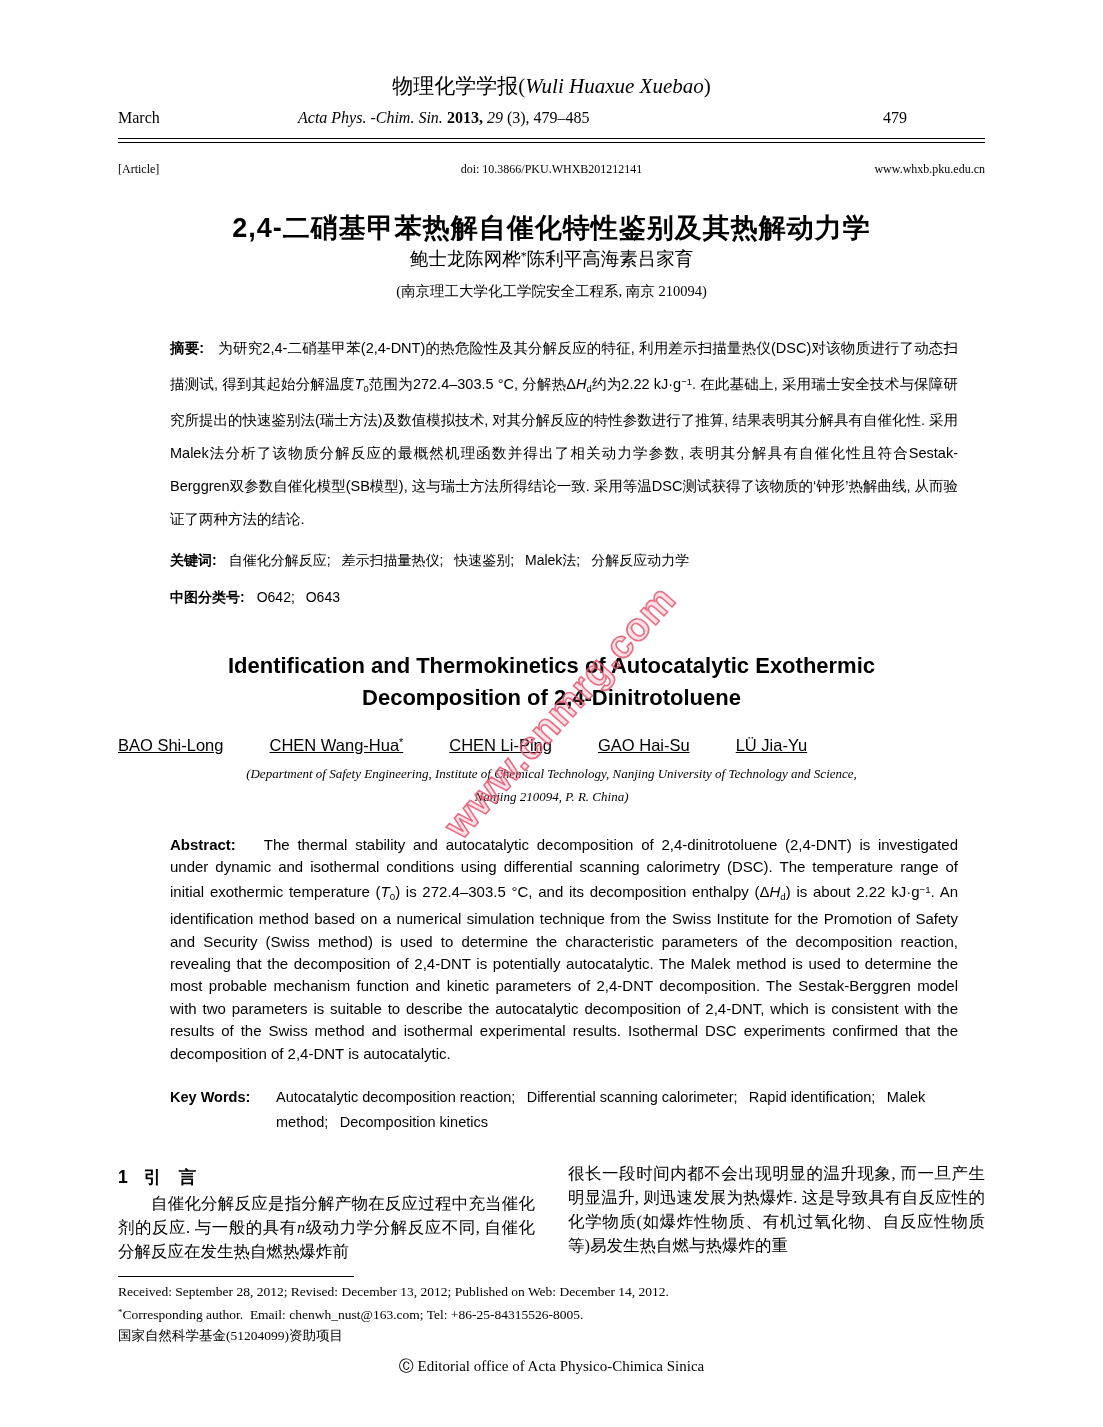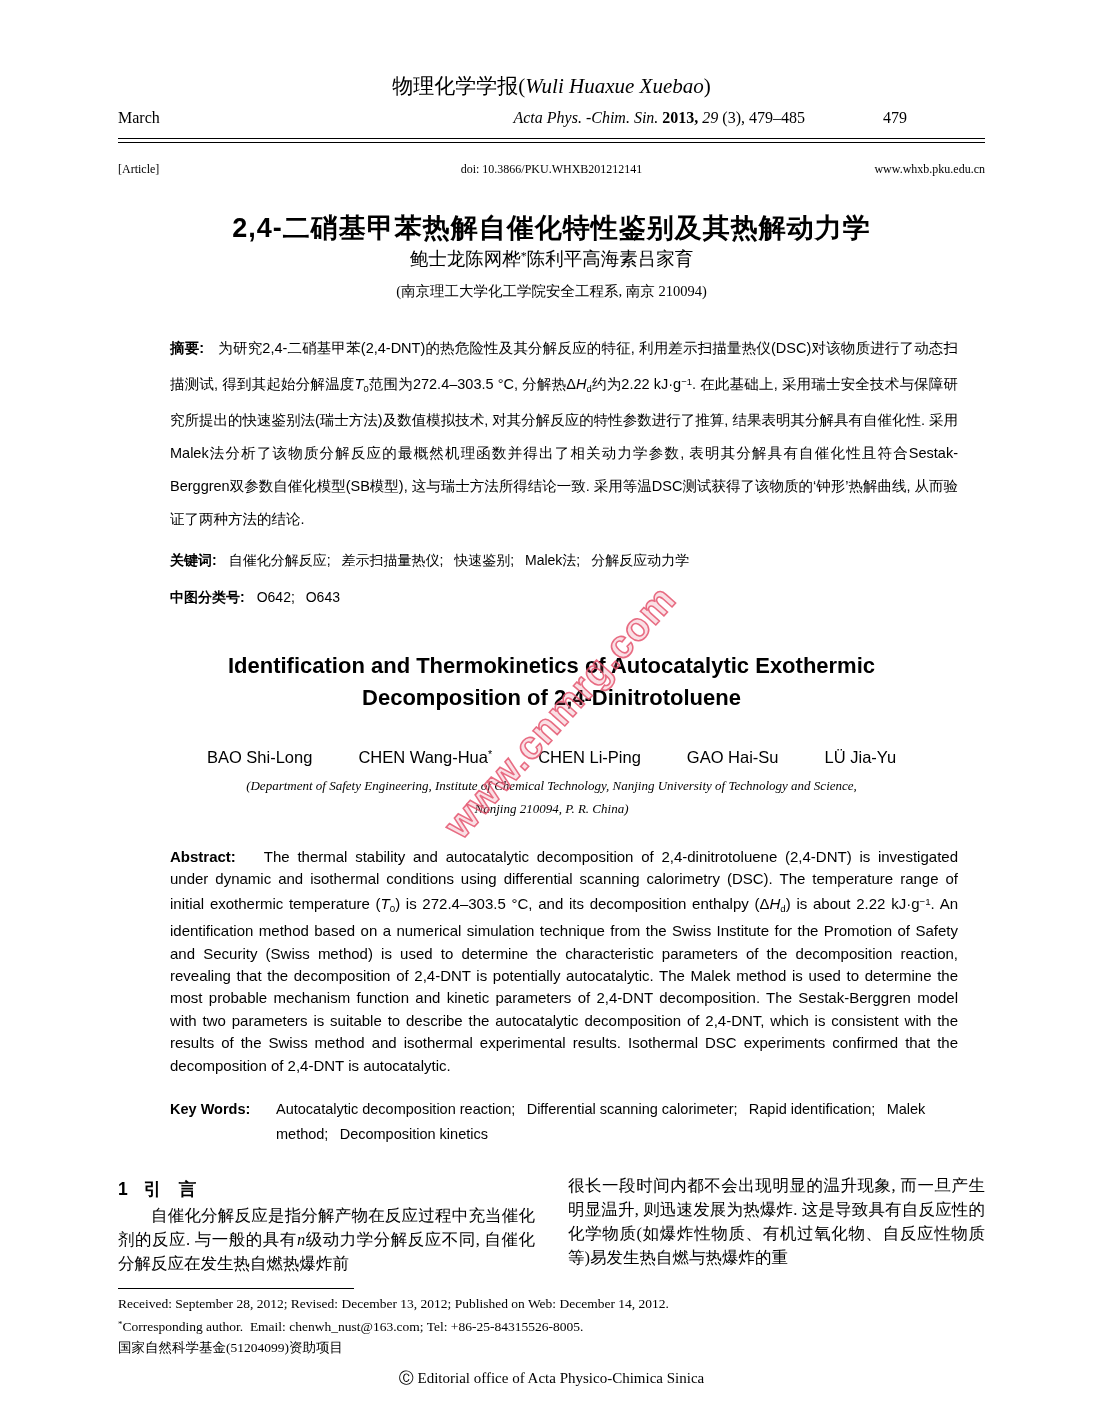--- a/index.html
+++ b/index.html
@@ -9,41 +9,41 @@
     font-family:"Liberation Serif","DejaVu Serif",serif;
   }
   .content { margin:0 118px; width:867px; }
   .serif { font-family:"Liberation Serif","DejaVu Serif",serif; }
   .sans  { font-family:"Liberation Sans","DejaVu Sans",sans-serif; }
 
   
   .jline1 { padding-top:72px; text-align:center; font-size:21px; }
   .jline2 { display:flex; align-items:baseline; margin-top:9px; font-size:16px; }
   .jline2 .l { width:180px; text-align:left; }
-  .jline2 .c { flex:1; text-align:right; }
+  .jline2 .c { flex:1; text-align:left; }
   .jline2 .r { width:180px; text-align:center; }
   .double-rule { margin-top:11px; height:2.5px; border-top:1.5px solid #000; border-bottom:1.5px solid #000; }
   .article-row { display:flex; align-items:baseline; margin-top:19px; font-size:12px; }
   .article-row .l { width:200px; text-align:left; }
   .article-row .c { flex:1; text-align:center; }
   .article-row .r { width:200px; text-align:right; }
 
   
   .title-zh { margin-top:33px; text-align:center; font-weight:bold; font-size:27px; letter-spacing:1px; }
   .authors-zh { display:flex; justify-content:center; font-size:18.5px; }
   .affil-zh { margin-top:11px; text-align:center; font-size:14.5px; }
 
   .abstract-zh { margin:31px 0 0 52px; width:788px; font-size:14.5px; line-height:33px; text-align:justify; }
   .abstract-zh b { margin-right:14px; }
   .kw-row { margin:12px 0 0 52px; font-size:14px; line-height:25px; }
   .kw-row b { margin-right:12px; }
 
   
   .title-en { margin-top:40px; text-align:center; font-weight:bold; font-size:22px; line-height:32px; }
-  .authors-en { display:flex; justify-content:center; gap:46px; margin-top:34px; font-size:16.5px; }
+  .authors-en { display:flex; gap:46px; margin-top:22px; font-size:16.5px;text-decoration:underline; }
   .affil-en { margin-top:7px; text-align:center; font-style:italic; font-size:13px; line-height:23px; }
 
   .abstract-en { margin:26px 0 0 52px; width:788px; font-size:15px; line-height:22.4px; text-align:justify; }
   .abstract-en b { margin-right:28px; }
   .kw-en { margin:20px 0 0 52px; width:700px; font-size:14.5px; line-height:25px; padding-left:106px; }
   .kw-en b { display:inline-block; width:106px; margin-left:-106px; }
 
   
   .cols { display:flex; gap:33px; margin-top:27px; }
   .col { width:417px; }

